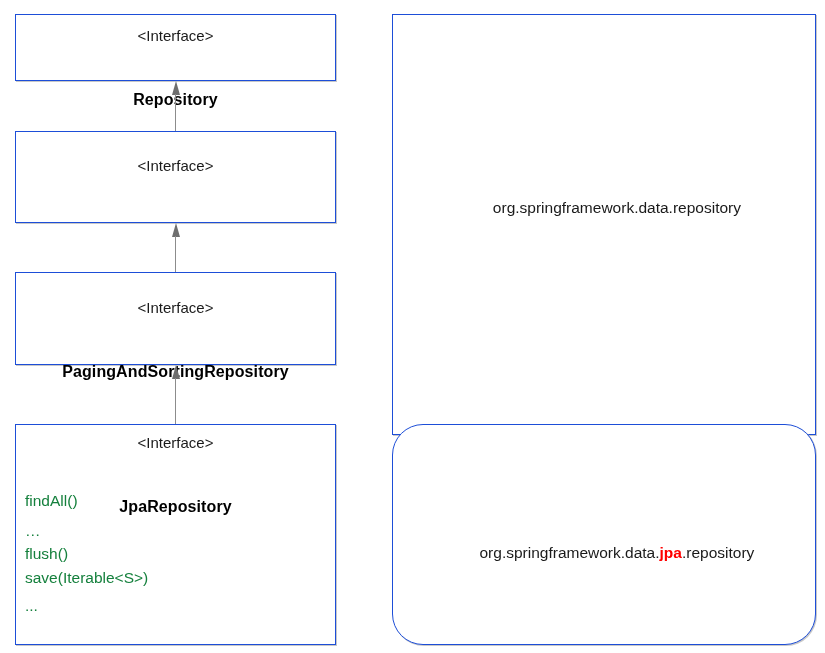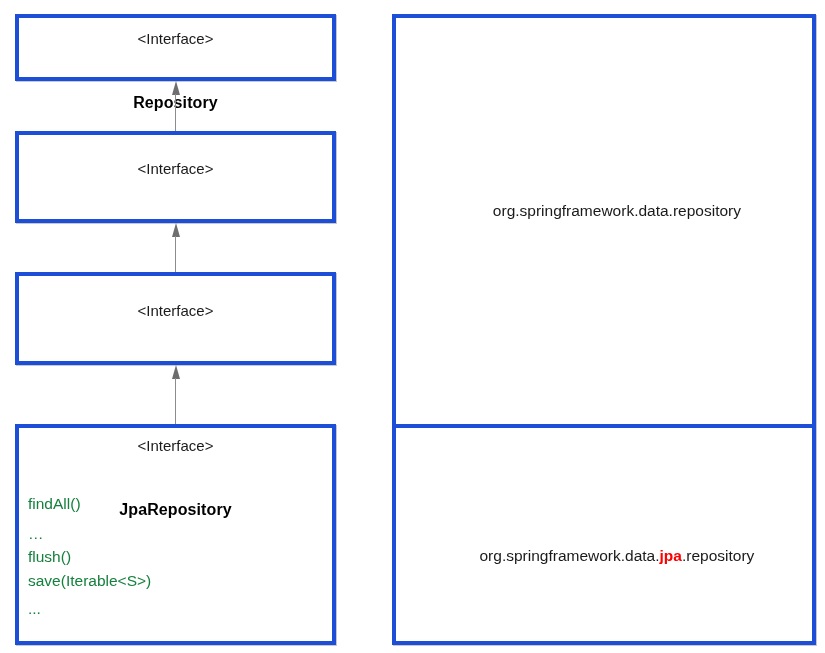--- a/index.html
+++ b/index.html
@@ -18,21 +18,21 @@
     height: 653px;
     background: #ffffff;
     overflow: hidden;
   }
 
   
   .uml-box {
     position: absolute;
     box-sizing: border-box;
     background: #ffffff;
-    border: 4px solid #1d4ed8;
+    border: 1px solid #1d4ed8;
     box-shadow: 1px 1px 0 0 #c8c8c8;
   }
 
   .box-header {
     text-align: center;
     color: #000000;
     line-height: 1.33;
   }
   .stereotype {
     display: block;
@@ -85,21 +85,21 @@
     font-size: 15.5px;
     color: #15803d;
     line-height: 23.5px;
     white-space: pre;
   }
   .member-list li.gap-above { margin-top: 6px; }
   .member-list li.dots-low  { line-height: 22px; }
 
   
   #pkg-repository     { left: 392px; top: 14px;  width: 424px; height: 421px; }
-  #pkg-jparepository  { left: 392px; top: 424px; width: 424px; height: 221px; }
+  #pkg-jparepository  { left: 392px; top: 424px; width: 424px; height: 221px; border-radius: 31px; }
 
   .pkg-label {
     position: absolute;
     left: 0;
     right: 0;
     text-align: center;
     font-size: 15.5px;
     color: #1a1a1a;
     white-space: pre;
   }
@@ -153,20 +153,21 @@
 
   <div class="uml-box iface-box" id="box-crudrepository">
     <div class="box-header">
       <span class="stereotype">&lt;Interface&gt;</span>
     </div>
   </div>
 
   <div class="uml-box iface-box" id="box-pagingrepository">
     <div class="box-header">
       <span class="stereotype">&lt;Interface&gt;</span>
+      <span class="classname">PagingAndSortingRepository</span>
     </div>
   </div>
 
   <div class="uml-box iface-box" id="box-jparepository">
     <div class="box-header">
       <span class="stereotype">&lt;Interface&gt;</span>
       <span class="classname">JpaRepository</span>
     </div>
     <ul class="member-list">
       <li>findAll()</li>

